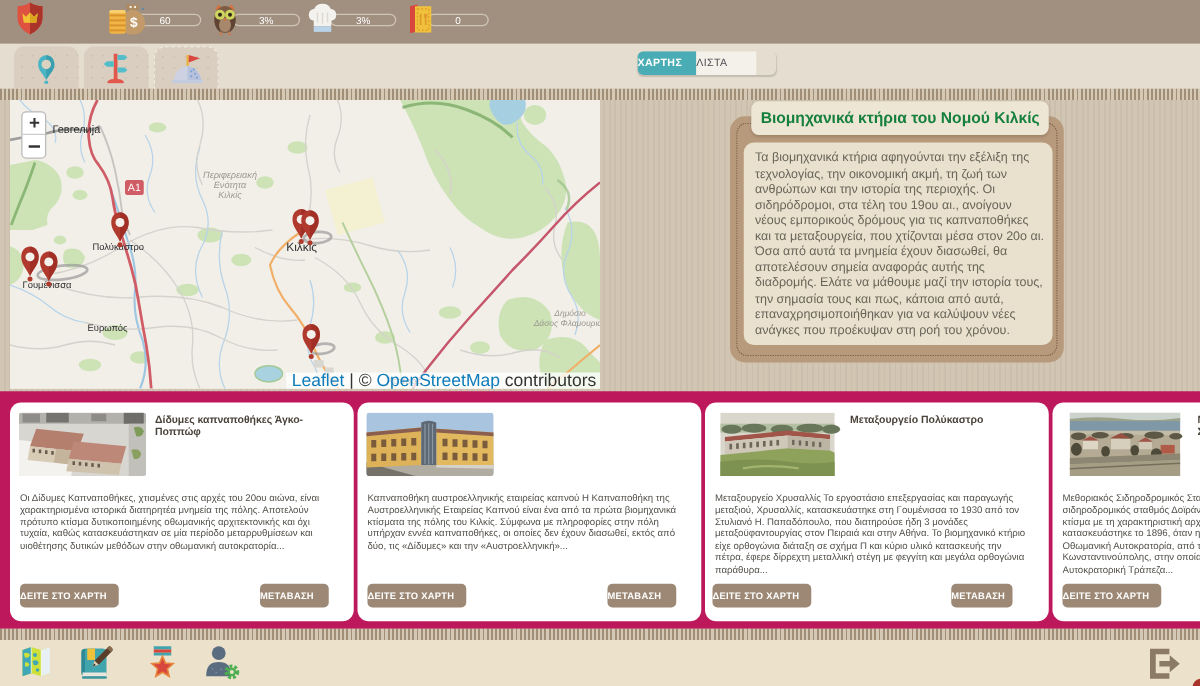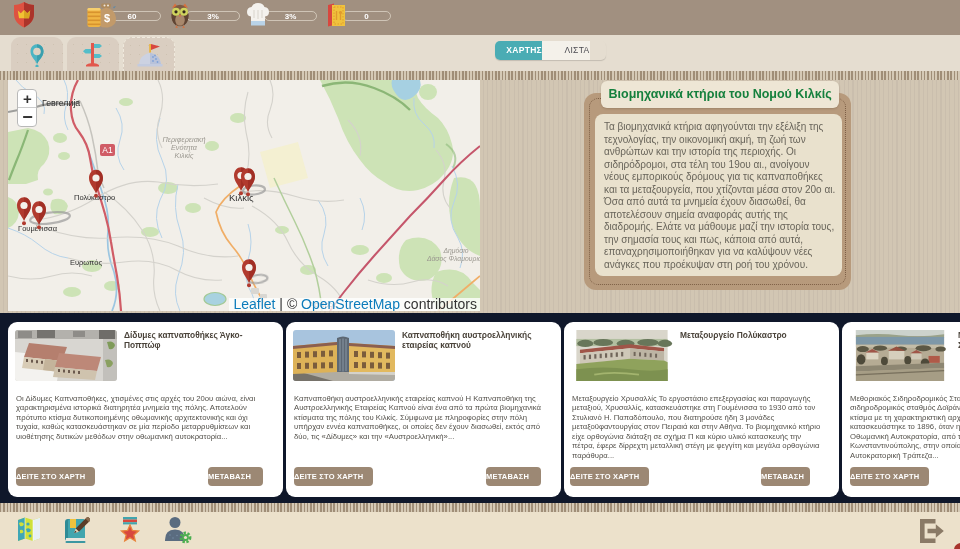--- a/index.html
+++ b/index.html
@@ -1,48 +1,48 @@
 <!DOCTYPE html>
 <html><head><meta charset="utf-8">
 <style>
 *{margin:0;padding:0;box-sizing:border-box}
 html,body{width:960px;height:549px;overflow:hidden;font-family:"Liberation Sans",sans-serif}
 body{position:relative;background:#d0c4b1}
 .abs{position:absolute}
 
 #topbar{position:absolute;left:0;top:0;width:960px;height:35px;background:#a19080}
-.pill{position:absolute;top:10.5px;height:10px;border:1px solid rgba(232,224,210,.65);border-radius:5.5px;color:#fff;font-size:8px;font-weight:bold;text-align:center;line-height:9.5px}
+.pill{position:absolute;top:10.5px;height:10px;border:1px solid rgba(232,224,210,.65);border-radius:5.5px;color:#fff;font-size:8px;font-weight:normal;text-align:center;line-height:9.5px}
 
 #tabband{position:absolute;left:0;top:35px;width:960px;height:36px;background:#e5ddd0}
 .tab{position:absolute;top:2px;width:52px;height:34px;background:#dacec1;border-radius:9px 9px 0 0;
 background-image:radial-gradient(circle,#cec2b1 .8px,transparent 1px);background-size:9px 9px;background-position:2px 3px}
 #tab3{height:37px;border:1px dashed #efe9dd}
 
-#seg{position:absolute;left:495px;top:6px;width:111px;height:19px;border-radius:5px;overflow:hidden;font-size:8.5px;line-height:19px;text-align:right;box-shadow:0 1px 1px rgba(0,0,0,.15)}
+#seg{position:absolute;left:510px;top:6px;width:111px;height:19px;border-radius:5px;overflow:hidden;font-size:8.5px;line-height:19px;text-align:left;box-shadow:0 1px 1px rgba(0,0,0,.15)}
 #seg .a{position:absolute;left:0;top:0;width:47px;height:19px;background:#4aacb4;color:#fff;font-weight:bold;letter-spacing:.3px}
 #seg .b{position:absolute;left:47px;top:0;width:47.5px;height:19px;background:#f4f1ea;color:#4c4c52;letter-spacing:.3px}
 
 .stripes{position:absolute;left:0;width:960px;background:repeating-linear-gradient(90deg,#a08e77 0 1.5px,#d5c9b5 1.5px 3.3px)}
 #stripe1{top:71px;height:8.5px}
 #stripe2{top:503px;height:9px}
 
 #content{position:absolute;left:0;top:79.5px;width:960px;height:233.5px;
 background:repeating-linear-gradient(90deg,#d2c6b3 0 3.1px,#cabead 3.1px 4.4px)}
 #map{position:absolute;left:8px;top:0;width:472px;height:231px;background:#f2efe9;overflow:hidden}
 #zoomctl{position:absolute;left:8.5px;top:9.5px;width:20px;background:#fff;border:1px solid #b9b9b9;border-radius:4px;overflow:hidden}
 .zc{width:20px;height:18px;text-align:center;line-height:18px;font-size:15px;font-weight:bold;color:#333}
 #attrib{position:absolute;right:0;bottom:0;height:12.5px;background:rgba(255,255,255,.78);font-size:14px;line-height:12px;color:#333;padding:0 3px 0 4px}
 #attrib .lnk{color:#0d7cbb}
 
 #panel{position:absolute;left:584px;top:13px;width:267px;height:197.5px;background:#b79a7c;border-radius:12px}
 #panel .inner{position:absolute;left:5px;top:5px;right:5px;bottom:5px;border:1.6px dotted #7d5f46;border-radius:9px}
 #ptitle{position:absolute;left:16.5px;top:-11.5px;width:238px;height:26.5px;background:#eee6d5;color:#15803d;font-size:12.5px;font-weight:bold;line-height:26.5px;padding-left:8px;border-radius:6px;box-shadow:0 1px 2px rgba(90,70,50,.25)}
 #pbody{position:absolute;left:11px;top:21.5px;width:247px;height:162px;background:#e9e1cd;border-radius:8px;color:#68645a;font-size:10px;line-height:12.5px;padding:7px 12px 0 9px;white-space:nowrap;overflow:hidden}
 
-#cardsband{position:absolute;left:0;top:312.5px;width:960px;height:190.5px;background:#0f172a}
+#cardsband{position:absolute;left:0;top:312.5px;width:960px;height:190.5px;background:#be185d}
 .card{position:absolute;top:9.5px;width:275px;height:175px;background:#fff;border-radius:9px}
 .cimg{position:absolute;left:7px;top:8px;width:102px;height:51px;border-radius:3px;overflow:hidden}
 .ctitle{position:absolute;left:116px;top:7.5px;right:2px;color:#4a433a;font-size:8.4px;font-weight:bold;line-height:10.2px}
 .cbody{position:absolute;left:8px;top:71.5px;right:2px;color:#53504a;font-size:7.7px;line-height:9.5px;white-space:nowrap;overflow:hidden}
 .btn{position:absolute;height:19px;background:#9c8874;border-radius:4px;color:#fff;font-weight:bold;font-size:7.5px;line-height:19px;letter-spacing:.2px;text-align:left;top:145px}
 .btnL{left:8px;width:79px}
 .btnR{right:20px;width:55px}
 
 #bottombar{position:absolute;left:0;top:512px;width:960px;height:37px;background:#ece1cb}
 </style></head>
@@ -363,21 +363,20 @@
             <rect x="85" y="22.2" width="4" height="6"></rect>
             <rect x="93" y="22.6" width="4" height="6"></rect>
             <rect x="61" y="32" width="4" height="6"></rect>
             <rect x="69" y="32.2" width="4" height="6"></rect>
             <rect x="77" y="32.4" width="4" height="6"></rect>
             <rect x="85" y="32.6" width="4" height="6"></rect>
             <rect x="93" y="32.8" width="4" height="6"></rect>
           </g>
       <path d="M56,42 L102,42 L102,45 L56,44 Z" fill="#d5d2ca"></path>
     </svg></div>
-    <div class="ctitle">Καπναποθήκη αυστροελληνικής<br>εταιρείας καπνού</div>
     <div class="cbody">Καπναποθήκη αυστροελληνικής εταιρείας καπνού Η Καπναποθήκη της<br>Αυστροελληνικής Εταιρείας Καπνού είναι ένα από τα πρώτα βιομηχανικά<br>κτίσματα της πόλης του Κιλκίς. Σύμφωνα με πληροφορίες στην πόλη<br>υπήρχαν εννέα καπναποθήκες, οι οποίες δεν έχουν διασωθεί, εκτός από<br>δύο, τις «Δίδυμες» και την «Αυστροελληνική»...</div>
     <div class="btn btnL">ΔΕΙΤΕ ΣΤΟ ΧΑΡΤΗ</div>
     <div class="btn btnR">ΜΕΤΑΒΑΣΗ</div>
   </div>
   <div class="card" style="left:564px">
     <div class="cimg" id="img3"><svg width="102" height="51" viewBox="0 0 102 57">
       <rect width="102" height="57" fill="#d9d6cb"></rect>
       <rect x="0" y="10" width="102" height="8" fill="#b2bfa0"></rect>
       <g fill="#68765a">
             <ellipse cx="10" cy="15" rx="9" ry="4"></ellipse>

